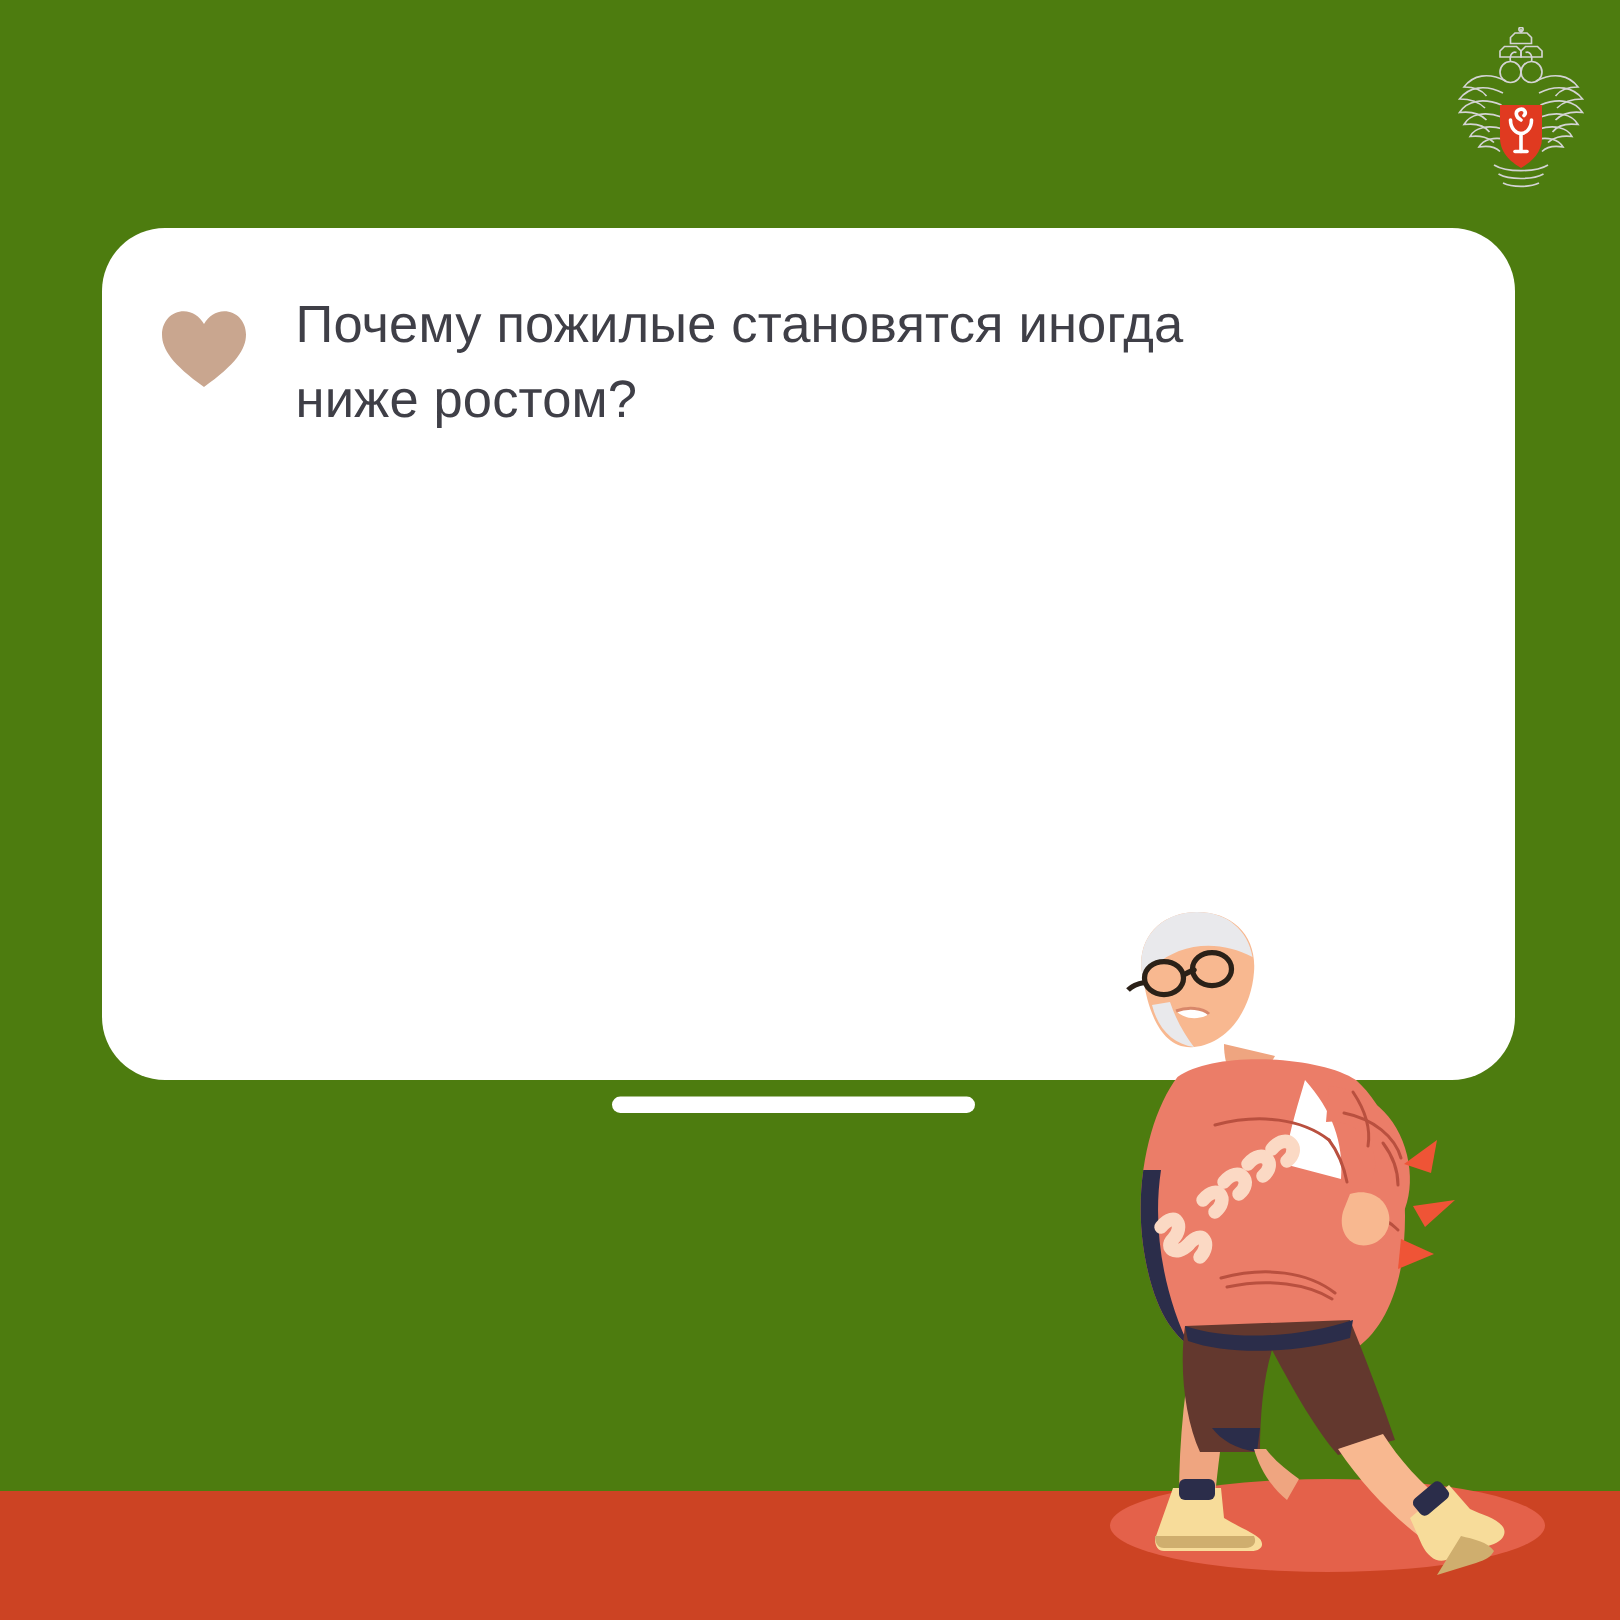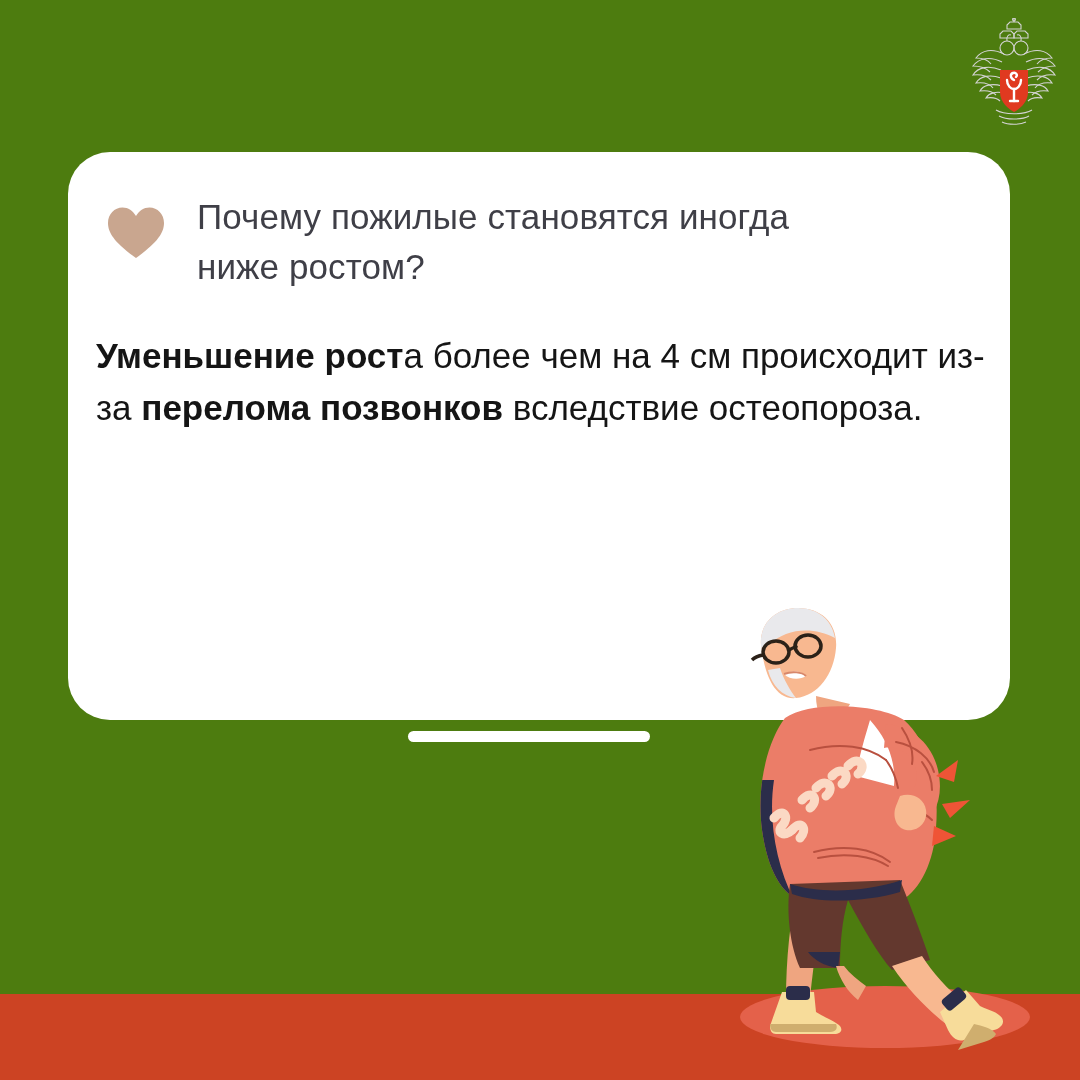--- a/index.html
+++ b/index.html
@@ -184,21 +184,20 @@
     <div class="heading-row">
       <span class="heart-icon">
         <svg viewBox="0 0 62 62" xmlns="http://www.w3.org/2000/svg" aria-hidden="true">
           <path d="M31 56 C10 41 3 31 3 21 C3 12 9.5 5.5 17.5 5.5 C23.2 5.5 28 8.8 31 14 C34 8.8 38.8 5.5 44.5 5.5 C52.5 5.5 59 12 59 21 C59 31 52 41 31 56 Z" fill="#c9a68f"></path>
         </svg>
       </span>
       <h1 class="card-title">Почему пожилые становятся иногда ниже ростом?</h1>
     </div>
 
     <div class="card-body">
-      <p class="para"><b>Уменьшение рост</b><span>а более чем на 4 см происходит из-за </span><b>перелома позвонков</b><span> вследствие остеопороза.</span></p>
     </div>
 
   </div>
 
   <div class="progress-track"></div>
 
   <div class="floor-band"></div>
   <div class="floor-shadow"></div>
 
   <div class="illustration">

